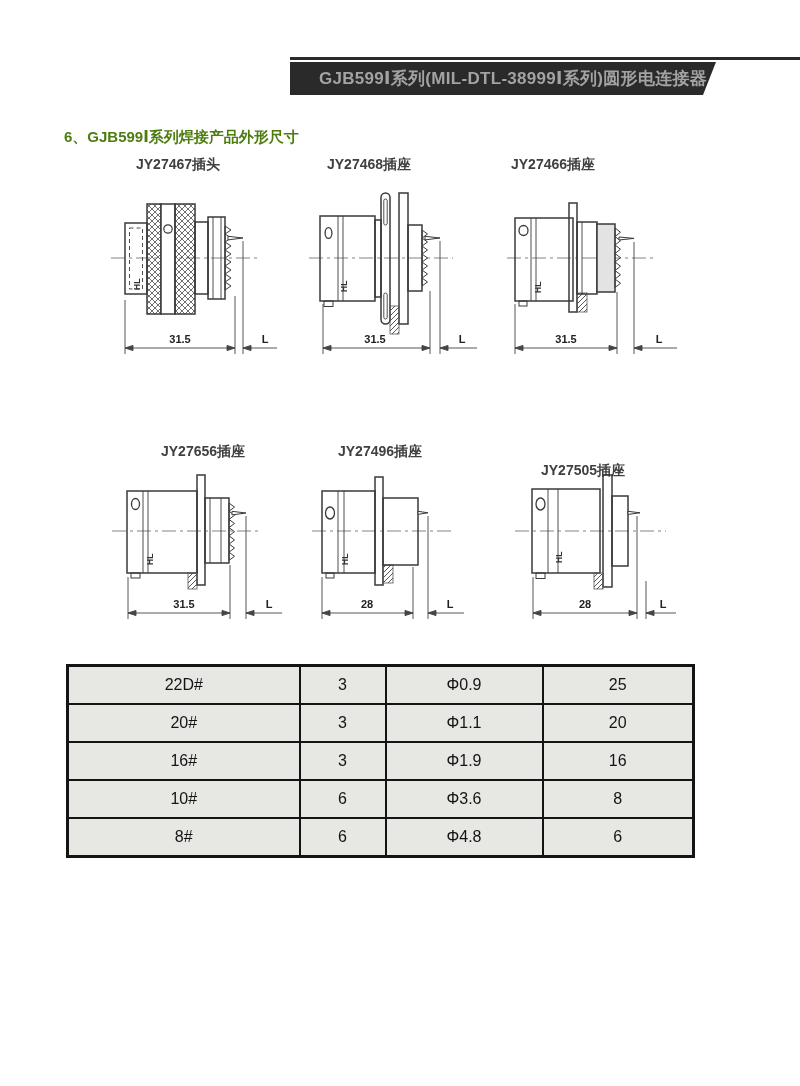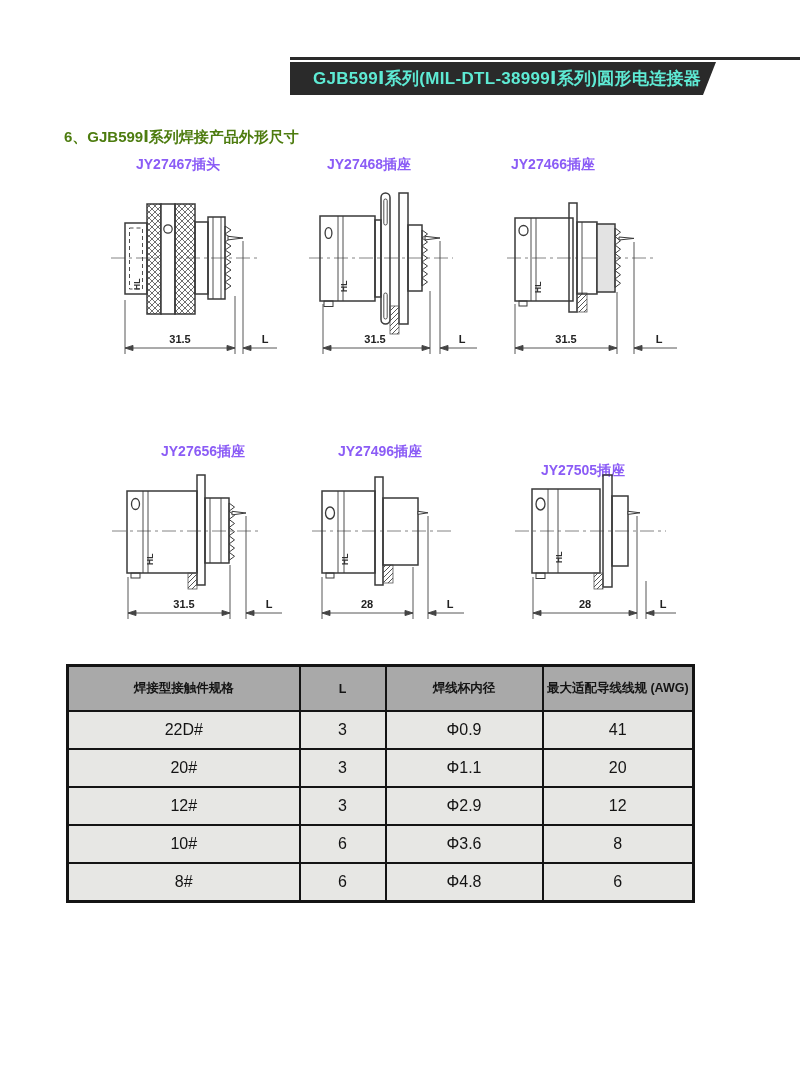--- a/index.html
+++ b/index.html
@@ -2,27 +2,27 @@
 <html><head>
 <meta charset="utf-8">
 <style>
   html,body{margin:0;padding:0;background:#ffffff;}
   body{font-family:"Liberation Sans","DejaVu Sans",sans-serif;}
   .page{position:relative;width:800px;height:1086px;background:#fff;overflow:hidden;}
 
   
   .top-rule{position:absolute;left:290px;top:57px;width:510px;height:3px;background:#2a2a2a;}
   .banner{position:absolute;left:290px;top:62px;width:426px;height:33px;background:#2a2a2a;
-          color:#5eead4;font-weight:bold;font-size:17px;line-height:33px;padding-left:23px;
+          color:#a3a3a3;font-weight:bold;font-size:17px;line-height:33px;padding-left:29px;
           box-sizing:border-box;white-space:nowrap;letter-spacing:.3px;
           clip-path:polygon(0 0,100% 0,calc(100% - 13px) 100%,0 100%);}
 
   .section-heading{position:absolute;left:64px;top:128px;font-size:15px;font-weight:bold;color:#4d7c0f;}
 
-  .dtitle{position:absolute;width:170px;text-align:center;font-weight:bold;font-size:14px;color:#8b5cf6;white-space:nowrap;}
+  .dtitle{position:absolute;width:170px;text-align:center;font-weight:bold;font-size:14px;color:#404040;white-space:nowrap;}
   .dwg{position:absolute;}
   .dwg text{font-family:"Liberation Sans","DejaVu Sans",sans-serif;}
   .dimtxt{font-size:11px;font-weight:bold;fill:#222;}
   .hltxt{font-size:8.5px;font-weight:bold;fill:#333;}
 
   
   table.spec{position:absolute;left:66px;top:664px;border-collapse:collapse;border:3px solid #141414;
              table-layout:fixed;width:626px;}
   table.spec th,table.spec td{border:2px solid #141414;text-align:center;vertical-align:middle;
              padding:0;color:#141414;}
@@ -265,43 +265,37 @@
   </svg>
 
   <table class="spec">
     <colgroup>
       <col style="width:232px">
         <col style="width:86px">
         <col style="width:157px">
         <col style="width:151px">
     </colgroup>
     <tbody>
-        <tr>
-      <th>焊接型接触件规格</th>
-      <th>L</th>
-      <th>焊线杯内径</th>
-      <th>最大适配导线线规 (AWG)</th>
-    </tr>
     <tr>
       <td>22D#</td>
       <td>3</td>
       <td>Φ0.9</td>
-      <td>41</td>
+      <td>25</td>
     </tr>
     <tr>
       <td>20#</td>
       <td>3</td>
       <td>Φ1.1</td>
       <td>20</td>
     </tr>
     <tr>
-      <td>12#</td>
+      <td>16#</td>
       <td>3</td>
-      <td>Φ2.9</td>
-      <td>12</td>
+      <td>Φ1.9</td>
+      <td>16</td>
     </tr>
     <tr>
       <td>10#</td>
       <td>6</td>
       <td>Φ3.6</td>
       <td>8</td>
     </tr>
     <tr>
       <td>8#</td>
       <td>6</td>

